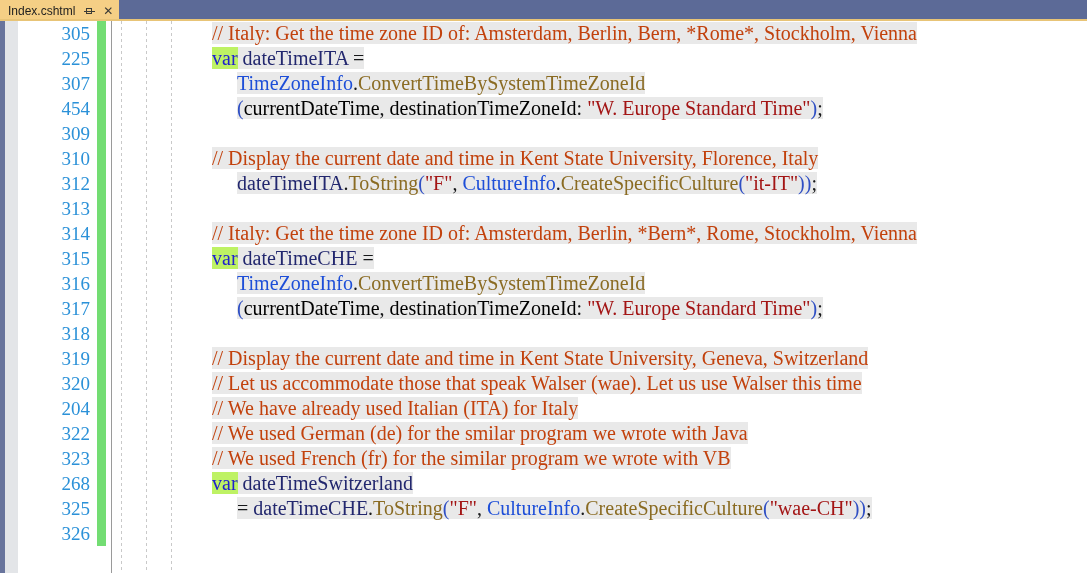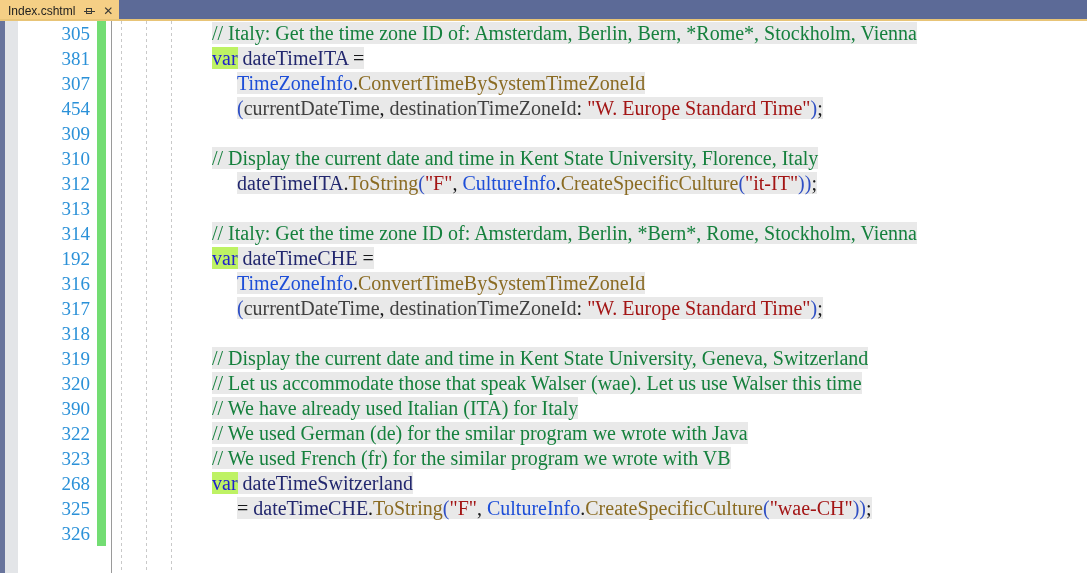--- a/index.html
+++ b/index.html
@@ -98,29 +98,29 @@
   .code{
     position:absolute;left:212px;top:0;height:25px;
     font-family:"Liberation Serif","DejaVu Serif",serif;
     font-size:20px;line-height:25px;
     white-space:pre;
     color:#17181a;
   }
   .code .hl{ background:#e9e9e9; }  
 
   
-  .t-comment{color:#15803d;text-align:center;}
+  .t-comment{color:#c2410c;text-align:center;}
   .t-keyword{color:#2020cf;}
   .t-ident  {color:#22276e;}
   .t-type   {color:#1d4ed8;}
   .t-method {color:#8a6b22;}
   .t-string {color:#a31515;}
   .t-punct  {color:#17181a;}
   .t-paren  {color:#2f4fc4;}
-  .t-param  {color:#404040;}
+  .t-param  {color:#000000;}
   .t-op     {color:#17181a;}
 
   .kw-bg{background:#bef264;}
 </style>
 </head>
 <body>
 
 <div id="tabstrip">
   <div id="tab-active">
     <span class="tab-label">Index.cshtml</span>
@@ -134,21 +134,21 @@
   <div id="left-edge"></div>
   <div id="gutter-bg"></div>
 
   <div id="lines">
       <div class="line">
         <div class="lineno">305</div>
         <div class="changebar"></div>
         <div class="code" style="left: 212px;"><span class="hl"><span class="t-comment">// Italy: Get the time zone ID of: Amsterdam, Berlin, Bern, *Rome*, Stockholm, Vienna</span></span></div>
       </div>
       <div class="line">
-        <div class="lineno">381</div>
+        <div class="lineno">225</div>
         <div class="changebar"></div>
         <div class="code" style="left: 212px;"><span class="hl"><span class="t-keyword kw-bg">var</span><span class="t-ident"> dateTimeITA </span><span class="t-op">=</span></span></div>
       </div>
       <div class="line">
         <div class="lineno">307</div>
         <div class="changebar"></div>
         <div class="code" style="left: 237px;"><span class="hl"><span class="t-type">TimeZoneInfo</span><span class="t-punct">.</span><span class="t-method">ConvertTimeBySystemTimeZoneId</span></span></div>
       </div>
       <div class="line">
         <div class="lineno">454</div>
@@ -172,21 +172,21 @@
       <div class="line">
         <div class="lineno">313</div>
         <div class="changebar"></div>
       </div>
       <div class="line">
         <div class="lineno">314</div>
         <div class="changebar"></div>
         <div class="code" style="left: 212px;"><span class="hl"><span class="t-comment">// Italy: Get the time zone ID of: Amsterdam, Berlin, *Bern*, Rome, Stockholm, Vienna</span></span></div>
       </div>
       <div class="line">
-        <div class="lineno">192</div>
+        <div class="lineno">315</div>
         <div class="changebar"></div>
         <div class="code" style="left: 212px;"><span class="hl"><span class="t-keyword kw-bg">var</span><span class="t-ident"> dateTimeCHE </span><span class="t-op">=</span></span></div>
       </div>
       <div class="line">
         <div class="lineno">316</div>
         <div class="changebar"></div>
         <div class="code" style="left: 237px;"><span class="hl"><span class="t-type">TimeZoneInfo</span><span class="t-punct">.</span><span class="t-method">ConvertTimeBySystemTimeZoneId</span></span></div>
       </div>
       <div class="line">
         <div class="lineno">317</div>
@@ -201,21 +201,21 @@
         <div class="lineno">319</div>
         <div class="changebar"></div>
         <div class="code" style="left: 212px;"><span class="hl"><span class="t-comment">// Display the current date and time in Kent State University, Geneva, Switzerland</span></span></div>
       </div>
       <div class="line">
         <div class="lineno">320</div>
         <div class="changebar"></div>
         <div class="code" style="left: 212px;"><span class="hl"><span class="t-comment">// Let us accommodate those that speak Walser (wae). Let us use Walser this time</span></span></div>
       </div>
       <div class="line">
-        <div class="lineno">390</div>
+        <div class="lineno">204</div>
         <div class="changebar"></div>
         <div class="code" style="left: 212px;"><span class="hl"><span class="t-comment">// We have already used Italian (ITA) for Italy</span></span></div>
       </div>
       <div class="line">
         <div class="lineno">322</div>
         <div class="changebar"></div>
         <div class="code" style="left: 212px;"><span class="hl"><span class="t-comment">// We used German (de) for the smilar program we wrote with Java</span></span></div>
       </div>
       <div class="line">
         <div class="lineno">323</div>

